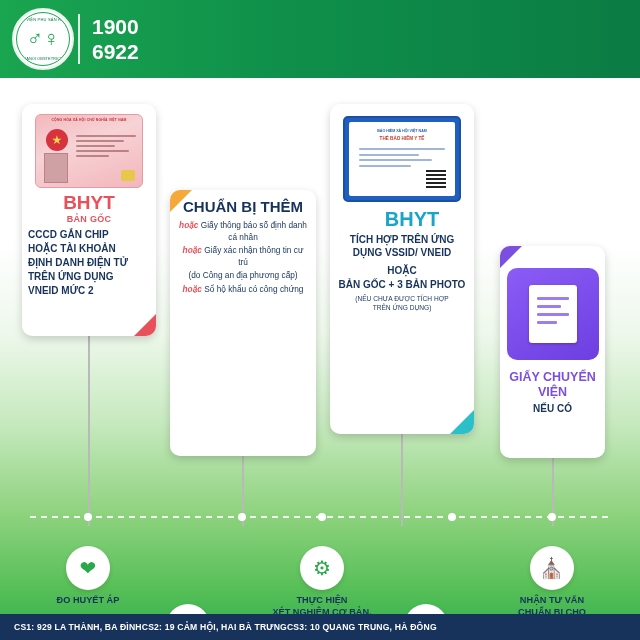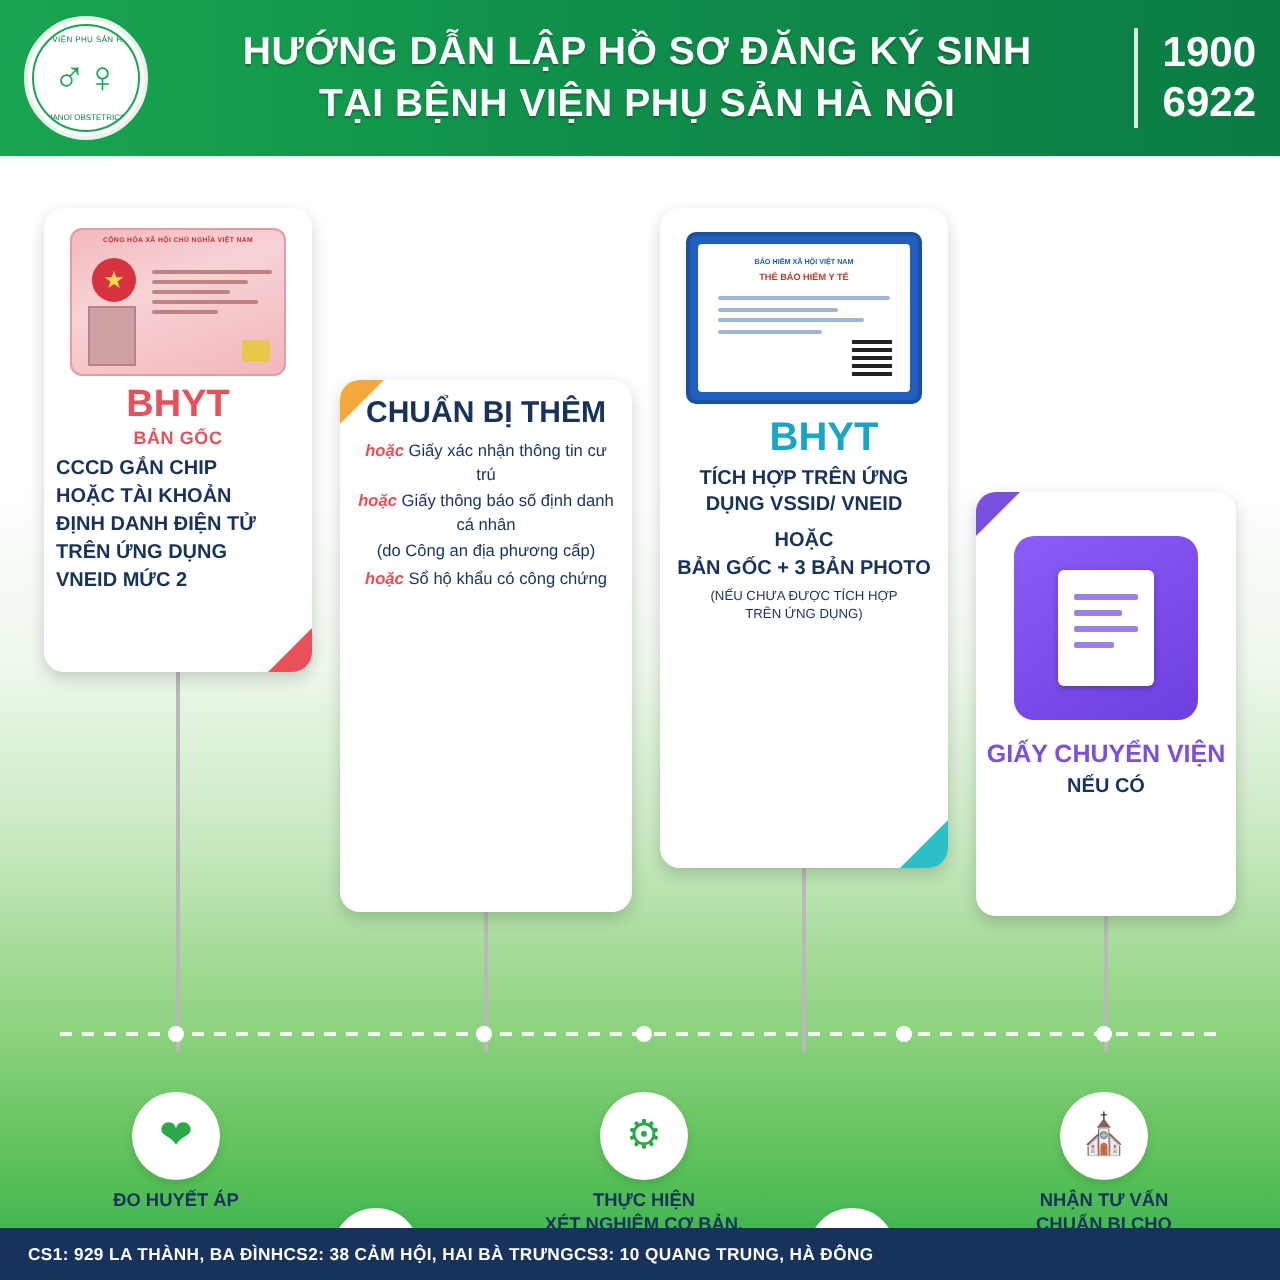--- a/index.html
+++ b/index.html
@@ -136,21 +136,21 @@
   .bhyt-img .qr { position:absolute; right:9px; bottom:8px; width:20px; height:20px; background:
       repeating-linear-gradient(0deg,#222 0 2px,#fff 2px 4px),
       repeating-linear-gradient(90deg,#222 0 2px,transparent 2px 4px); }
   .bhyt-title { text-align:center; color:#17a6c9; font-weight:bold; font-size:20px; line-height:22px;margin-left:20px;}
   .bhyt-l1 { text-align:center; color:#17335c; font-weight:bold; font-size:10px; line-height:13px; padding:3px 18px 0;}
   .bhyt-hoac { text-align:center; color:#17335c; font-weight:bold; font-size:10px; margin-top:6px;}
   .bhyt-l2 { text-align:center; color:#17335c; font-weight:bold; font-size:10px; line-height:13px; padding:2px 4px 0;}
   .bhyt-note { text-align:center; color:#17335c; font-size:6.6px; line-height:9px; padding:3px 8px 0;}
 
   
-  #card-chuyenvien { left: 488px; top: 168px; width: 130px; height: 212px; }
+  #card-chuyenvien { left: 500px; top: 168px; width: 105px; height: 212px; }
   #card-chuyenvien .corner-tl { border-right: 22px solid transparent; border-top: 22px solid #7b4fe0; }
   .cv-img {
     margin: 22px auto 10px; width: 92px; height: 92px; border-radius: 10px;
     background: linear-gradient(150deg,#8b5cf6 0%, #6d3fe0 100%);
     display:flex; align-items:center; justify-content:center;
   }
   .cv-doc { width:48px; height:58px; background:#ffffff; border-radius:3px; position:relative; box-shadow:0 1px 3px rgba(0,0,0,.25);}
   .cv-doc i{ position:absolute; left:8px; height:2.5px; background:#9b7ff0; border-radius:1px;}
   .cv-doc i:nth-child(1){top:12px; width:32px}
   .cv-doc i:nth-child(2){top:20px; width:24px}
@@ -187,24 +187,20 @@
 <div class="page">
 
   <div class="header">
     <div class="logo">
       <div class="logo-inner">
         <div class="arc">BỆNH VIỆN PHỤ SẢN HÀ NỘI</div>
         <div class="logo-glyph">♂♀</div>
         <div class="arc2">HANOI OBSTETRICS</div>
       </div>
     </div>
-    <div class="header-title">
-      <div class="l1">HƯỚNG DẪN LẬP HỒ SƠ ĐĂNG KÝ SINH</div>
-      <div class="l2">TẠI BỆNH VIỆN PHỤ SẢN HÀ NỘI</div>
-    </div>
     <div class="hotline">
       <div>1900</div>
       <div>6922</div>
     </div>
   </div>
 
   <div class="board">
 
     <div class="conn" style="left:88px; top:258px; width:2px; height:190px;"></div>
     <div class="conn" style="left:242px; top:378px; width:2px; height:70px;"></div>
@@ -233,23 +229,23 @@
 TRÊN ỨNG DỤNG
 VNEID MỨC 2</div>
       <div class="corner-br"></div>
     </div>
 
     <div class="card" id="card-truonghop">
       <div class="corner-tl"></div>
       <div class="th-sub">CHUẨN BỊ THÊM</div>
       <div class="th-list">
         <div class="it"><span class="hoac">hoặc</span>
+          <span>Giấy thông báo số định danh cá nhân</span></div>
+        <div class="it"><span class="hoac">hoặc</span>
           <span>Giấy xác nhận thông tin cư trú</span></div>
-        <div class="it"><span class="hoac">hoặc</span>
-          <span>Giấy thông báo số định danh cá nhân</span></div>
         <div class="it"><span>(do Công an địa phương cấp)</span></div>
         <div class="it"><span class="hoac">hoặc</span>
           <span>Sổ hộ khẩu có công chứng</span></div>
       </div>
     </div>
 
     <div class="card" id="card-bhyt">
       <div class="bhyt-img">
         <div class="inner">
           <div class="hd">BẢO HIỂM XÃ HỘI VIỆT NAM</div>
@@ -319,16 +315,16 @@
         <span class="tl-glyph" style="color:#2aa84a;">⛪</span>
       </div>
       <div class="tl-label" style="left:488px; top:118px; white-space:pre-line;">NHẬN TƯ VẤN
 CHUẨN BỊ CHO
 CUỘC SINH NỞ</div>
     </div>
   </div>
 
   <div class="footer">
     <span>CS1: 929 LA THÀNH, BA ĐÌNH</span>
-    <span>CS2: 38 CẢM HỘI, HAI BÀ TRƯNG</span>
+    <span>CS2: 19 CẢM HỘI, HAI BÀ TRƯNG</span>
     <span>CS3: 10 QUANG TRUNG, HÀ ĐÔNG</span>
   </div>
 </div>
 
 </body></html>

